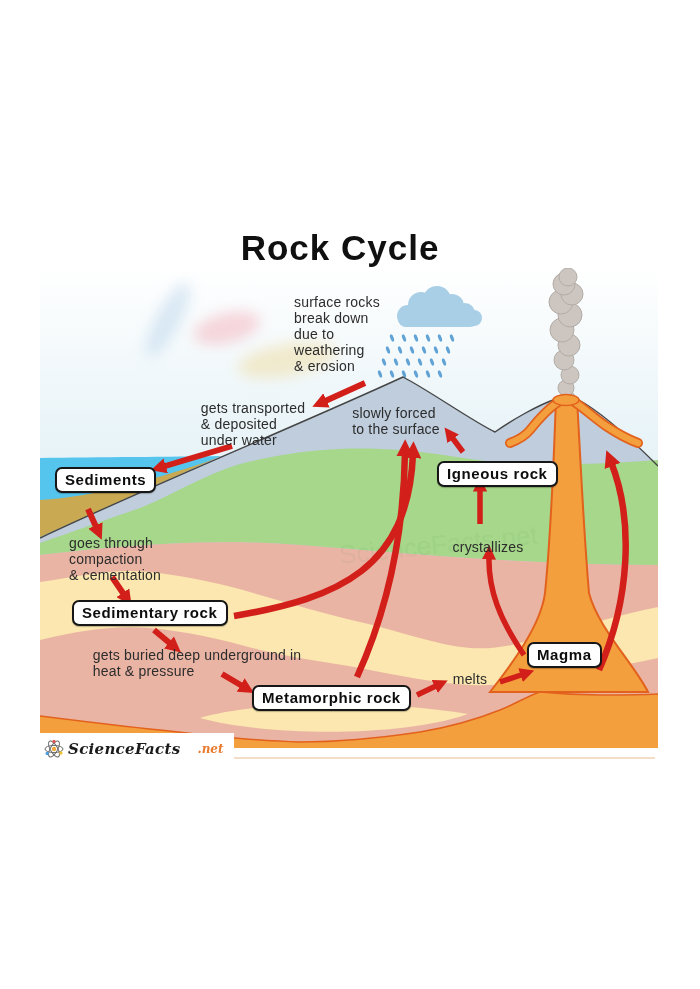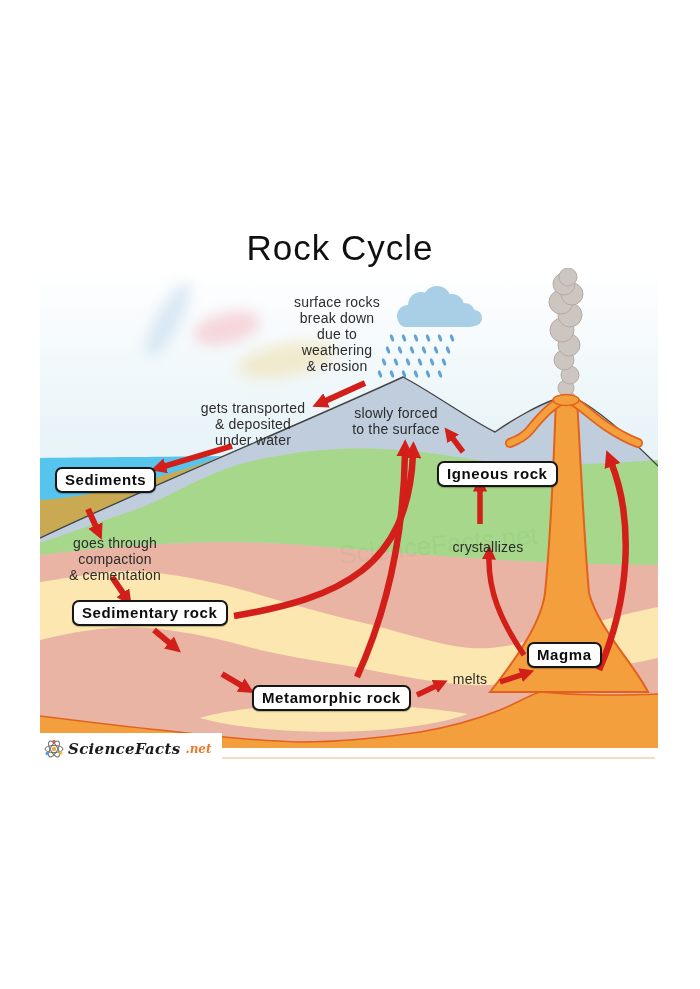--- a/index.html
+++ b/index.html
@@ -1,32 +1,32 @@
 <!DOCTYPE html>
 <html><head>
 <meta charset="utf-8">
 <style>
   html,body{margin:0;padding:0;background:#ffffff;}
   .page{position:relative;width:700px;height:989px;background:#ffffff;overflow:hidden;
         font-family:"Liberation Sans",sans-serif;}
   .title{position:absolute;left:340px;top:228px;transform:translateX(-50%);
-         font-size:35px;font-weight:normal;letter-spacing:1px;color:#101010;white-space:nowrap;text-align:center;}
+         font-size:35px;font-weight:bold;letter-spacing:1px;color:#101010;white-space:nowrap;text-align:center;}
   .scene{position:absolute;left:40px;top:268px;width:618px;height:480px;}
   .scene svg{position:absolute;left:0;top:0;}
-  .note{position:absolute;transform:translateX(-50%);text-align:center;
+  .note{position:absolute;transform:translateX(-50%);text-align:left;
         font-size:14px;line-height:16px;color:#2c2c2c;white-space:pre-line;letter-spacing:0.2px;}
   .rockbox{position:absolute;background:#ffffff;border:2px solid #161616;border-radius:7px;
            padding:2px 8px 3px;font-size:15px;font-weight:bold;letter-spacing:0.6px;color:#0d0d0d;
            white-space:nowrap;box-shadow:0 1px 1px rgba(0,0,0,0.25);}
   .logo{position:absolute;left:40px;top:733px;height:32px;background:#ffffff;z-index:5;
         display:flex;align-items:center;gap:3px;padding:0 10px 0 3px;}
   .brand{font-family:"DejaVu Serif",serif;font-style:italic;font-weight:bold;
          font-size:15px;color:#1b1b1b;letter-spacing:0.3px;}
   .tld{font-family:"DejaVu Serif",serif;font-style:italic;font-weight:bold;
-       font-size:12px;color:#e87a2e;margin-left:2px;}
+       font-size:12px;color:#e87a2e;margin-left:14px;}
   .baseline{position:absolute;left:165px;top:757px;width:490px;height:2px;background:#f4ddc6;}
 </style>
 </head>
 <body>
 
 <div class="page">
 
   <div class="title">Rock Cycle</div>
 
   <div class="scene">
@@ -163,20 +163,22 @@
 weathering
 &amp; erosion</div>
     <div class="note" style="left:213px;top:132px;">gets transported
 &amp; deposited
 under water</div>
     <div class="note" style="left:356px;top:137px;">slowly forced
 to the surface</div>
     <div class="note" style="left:75px;top:267px;">goes through
 compaction
 &amp; cementation</div>
+    <div class="note" style="left:157px;top:379px;">gets buried deep underground in
+heat &amp; pressure</div>
     <div class="note" style="left:448px;top:263px;margin-top:8px;">crystallizes</div>
     <div class="note" style="left:430px;top:403px;">melts</div>
 
     <div class="rockbox" style="left:15px;top:199px;">Sediments</div>
     <div class="rockbox" style="left:32px;top:332px;border-radius:7px;">Sedimentary rock</div>
     <div class="rockbox" style="left:212px;top:417px;">Metamorphic rock</div>
     <div class="rockbox" style="left:397px;top:193px;">Igneous rock</div>
     <div class="rockbox" style="left:487px;top:374px;">Magma</div>
   </div>
 

